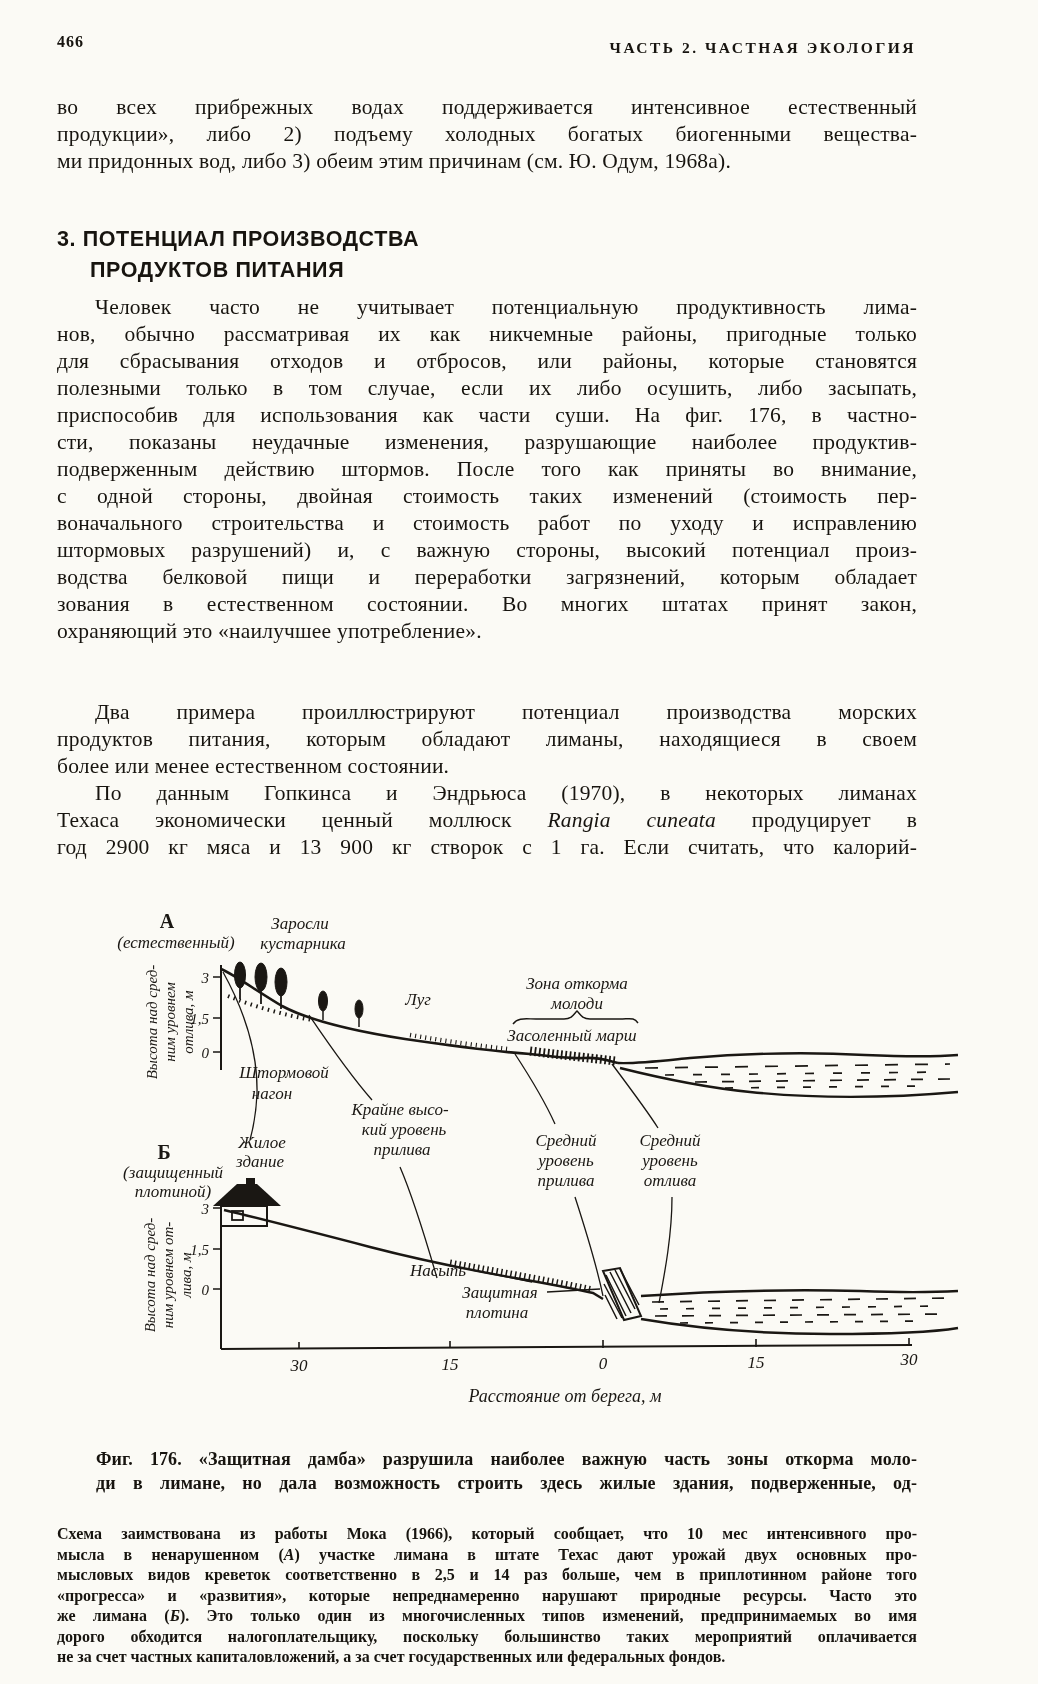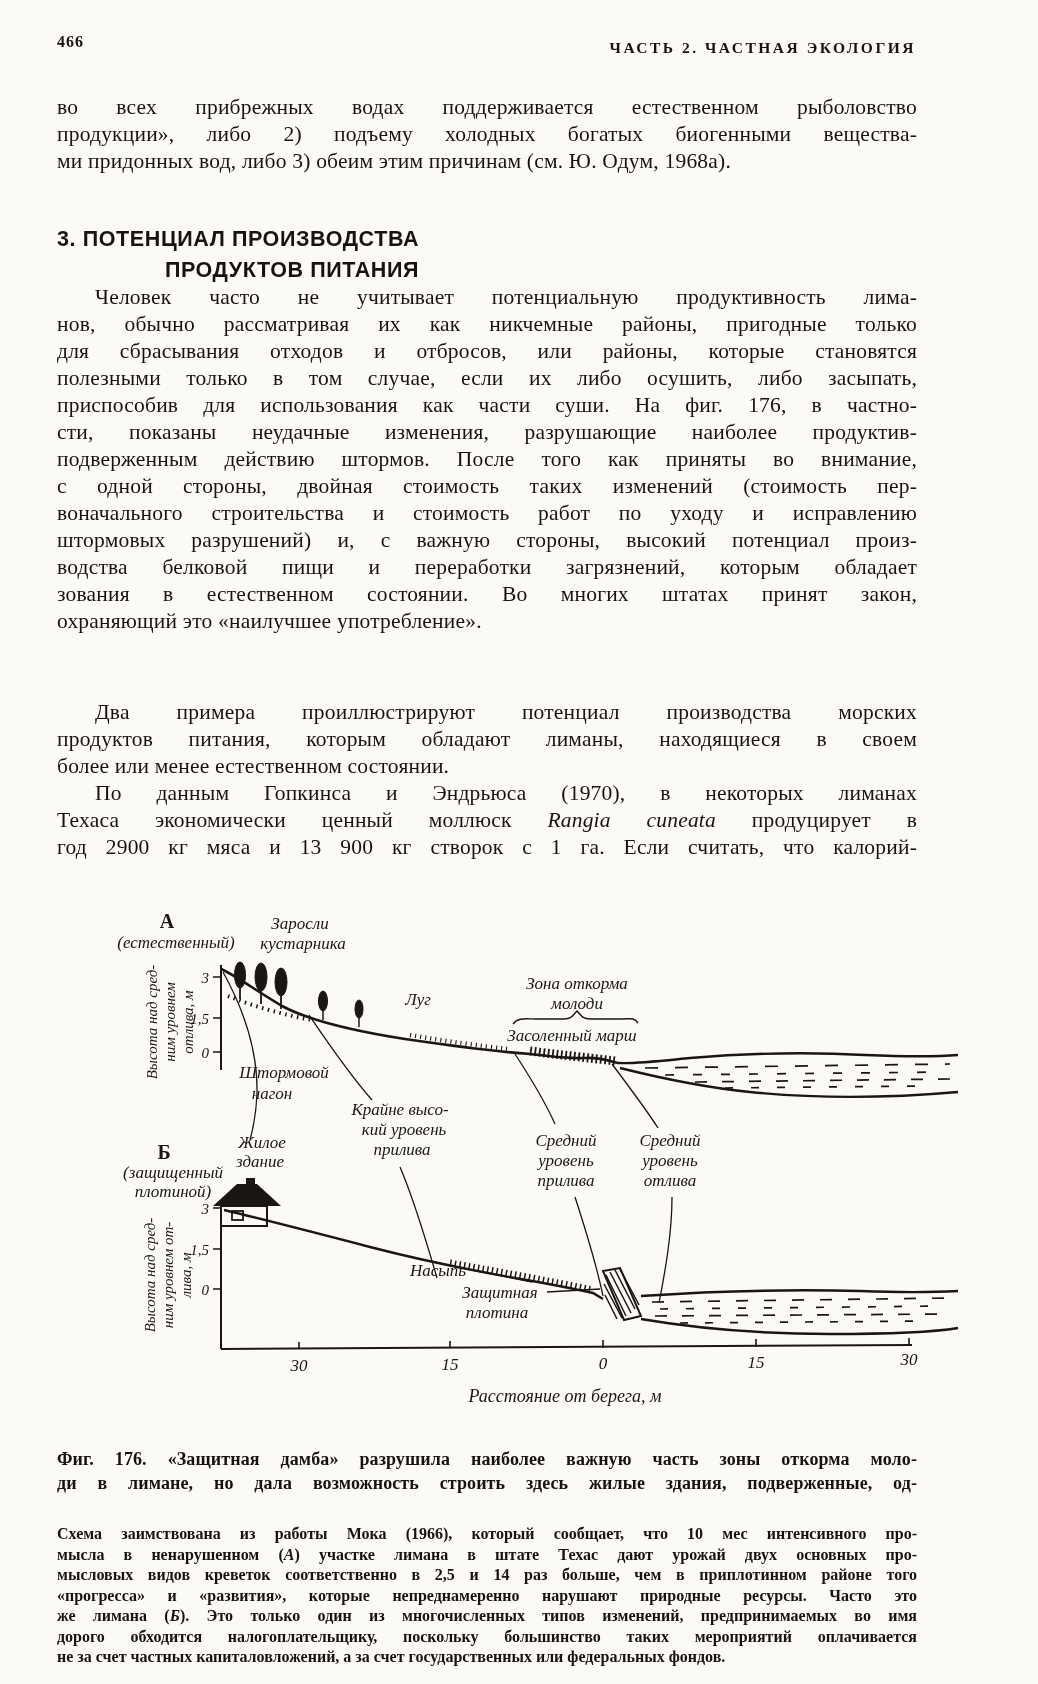--- a/index.html
+++ b/index.html
@@ -11,48 +11,48 @@
   }
   .abs { position:absolute; }
   .pagenum { top:33px; left:57px; font-size:16px; font-weight:bold; letter-spacing:1px; }
   .runtitle { top:39px; right:122px; font-size:15.5px; font-weight:bold; letter-spacing:2.5px;text-align:center; }
   .textblock { left:57px; width:860px; }
   .tline { font-size:21.5px; line-height:27px; letter-spacing:0.2px;
            text-align:justify; text-align-last:justify; white-space:normal; }
   .tline.last { text-align-last:left; }
   .indent-first .tline:first-child { text-indent:38px; }
   .heading { left:57px; font-family:"Liberation Sans", sans-serif; font-weight:bold;
-             font-size:21.5px; line-height:31px; letter-spacing:0.6px;text-align:right; }
+             font-size:21.5px; line-height:31px; letter-spacing:0.6px; }
   .heading .h2line { margin-left:33px; }
-  .caption .tline { font-size:18px; line-height:23.5px; font-weight:bold; letter-spacing:0.1px; }
+  .caption .tline { font-size:18px; line-height:23.5px; font-weight:bold; letter-spacing:0.1px;margin-left:39px; }
   .footnote .tline { font-size:16px; line-height:20.5px; font-weight:bold; letter-spacing:0; }
   
   .fl  { font-family:"Liberation Serif", serif; font-style:italic; font-size:17px; fill:#1a1713; }
   .fl2 { font-family:"Liberation Serif", serif; font-style:italic; font-size:15px; fill:#1a1713; }
   .flt { font-family:"Liberation Serif", serif; font-weight:bold; font-size:20px; fill:#1a1713; }
   .st  { stroke:#1a1713; fill:none; }
 </style>
 </head>
 <body>
 
 <div class="abs pagenum">466</div>
 <div class="abs runtitle">ЧАСТЬ 2. ЧАСТНАЯ ЭКОЛОГИЯ</div>
 
 <div class="abs textblock" style="top:94px;">
-    <div class="tline"><span>во всех прибрежных водах поддерживается естественном рыболовство</span></div>
+    <div class="tline"><span>во всех прибрежных водах поддерживается интенсивное естественный</span></div>
     <div class="tline"><span>продукции», либо 2) подъему холодных богатых биогенными вещества-</span></div>
     <div class="tline last"><span>ми придонных вод, либо 3) обеим этим причинам (см. Ю. Одум, 1968а).</span></div>
   </div>
 
 <div class="abs heading" style="top:224px;">
   <div>3. ПОТЕНЦИАЛ ПРОИЗВОДСТВА</div>
   <div class="h2line">ПРОДУКТОВ ПИТАНИЯ</div>
 </div>
 
-<div class="abs textblock indent-first" style="top:284px;">
+<div class="abs textblock indent-first" style="top:294px;">
     <div class="tline"><span>Человек часто не учитывает потенциальную продуктивность лима-</span></div>
     <div class="tline"><span>нов, обычно рассматривая их как никчемные районы, пригодные только</span></div>
     <div class="tline"><span>для сбрасывания отходов и отбросов, или районы, которые становятся</span></div>
     <div class="tline"><span>полезными только в том случае, если их либо осушить, либо засыпать,</span></div>
     <div class="tline"><span>приспособив для использования как части суши. На фиг. 176, в частно-</span></div>
     <div class="tline"><span>сти, показаны неудачные изменения, разрушающие наиболее продуктив-</span></div>
     <div class="tline"><span>подверженным действию штормов. После того как приняты во внимание,</span></div>
     <div class="tline"><span>с одной стороны, двойная стоимость таких изменений (стоимость пер-</span></div>
     <div class="tline"><span>воначального строительства и стоимость работ по уходу и исправлению</span></div>
     <div class="tline"><span>штормовых разрушений) и, с важную стороны, высокий потенциал произ-</span></div>

